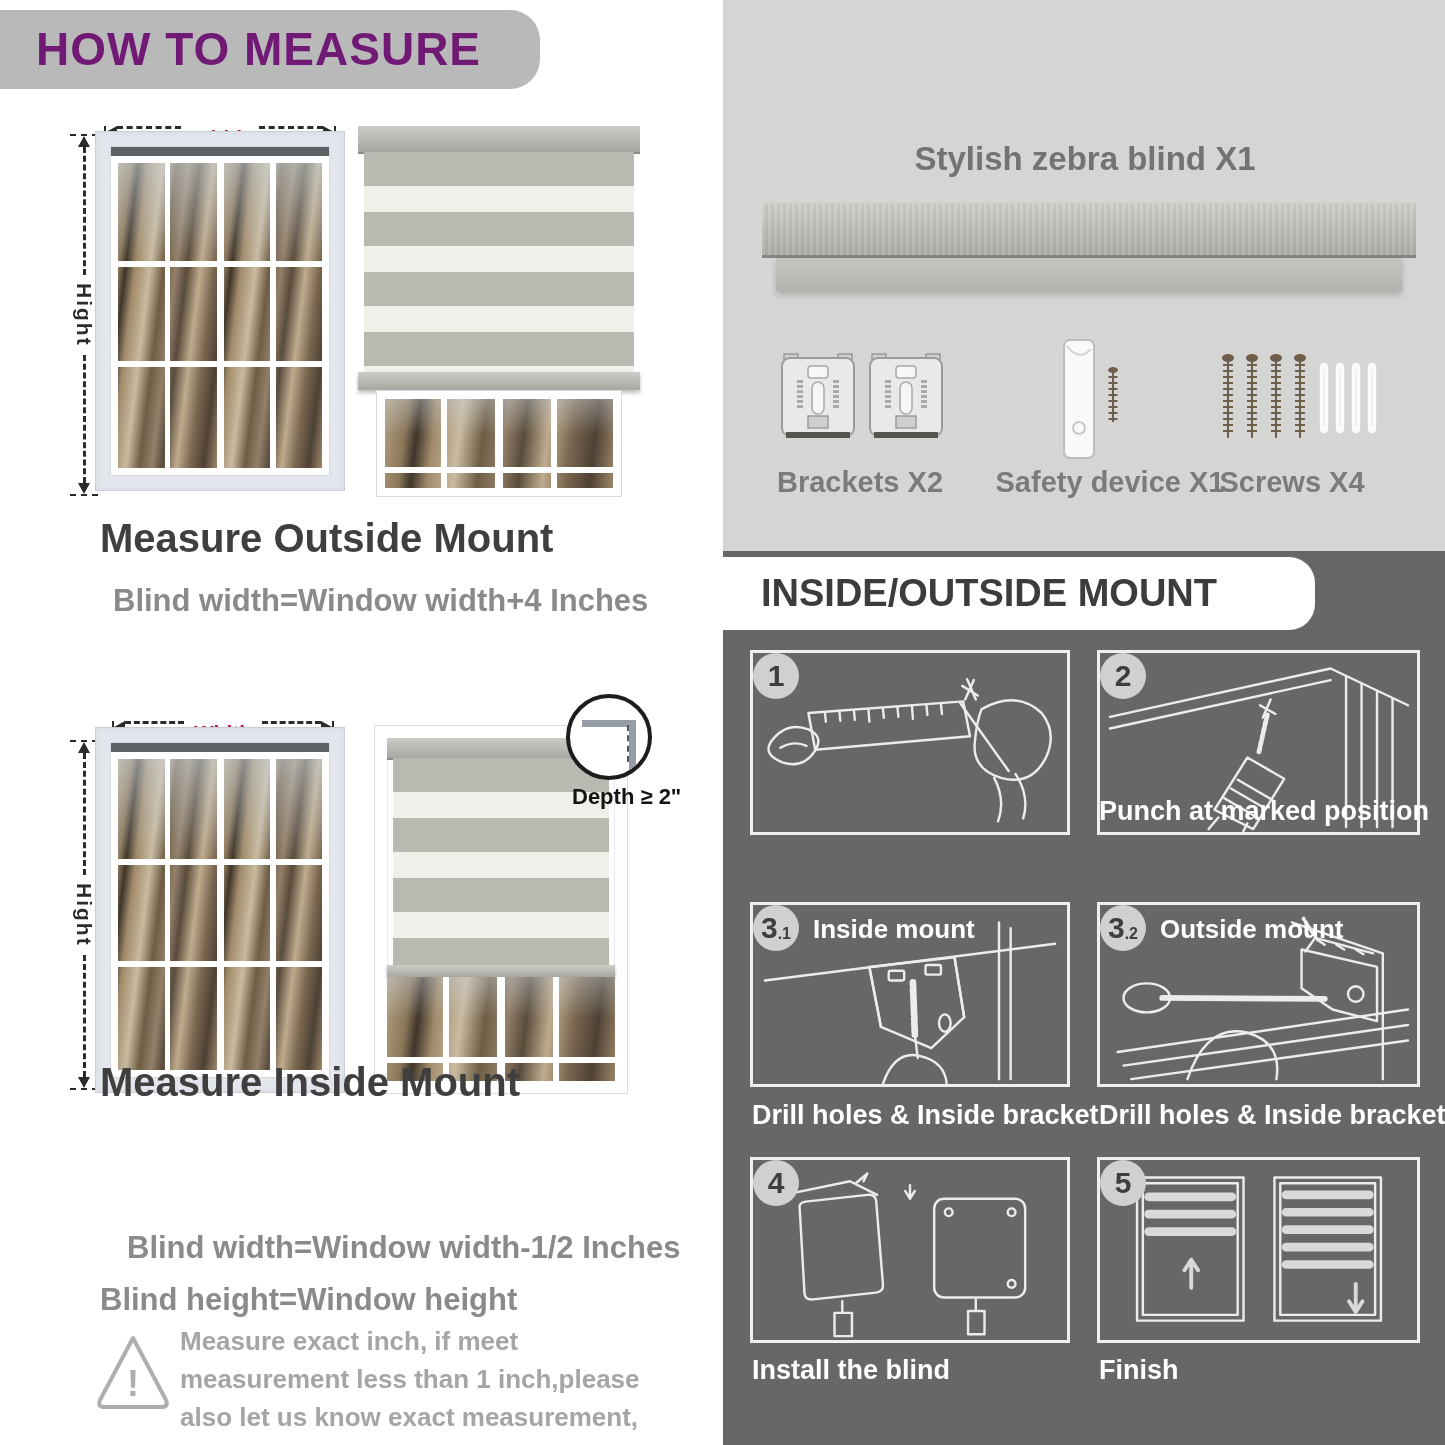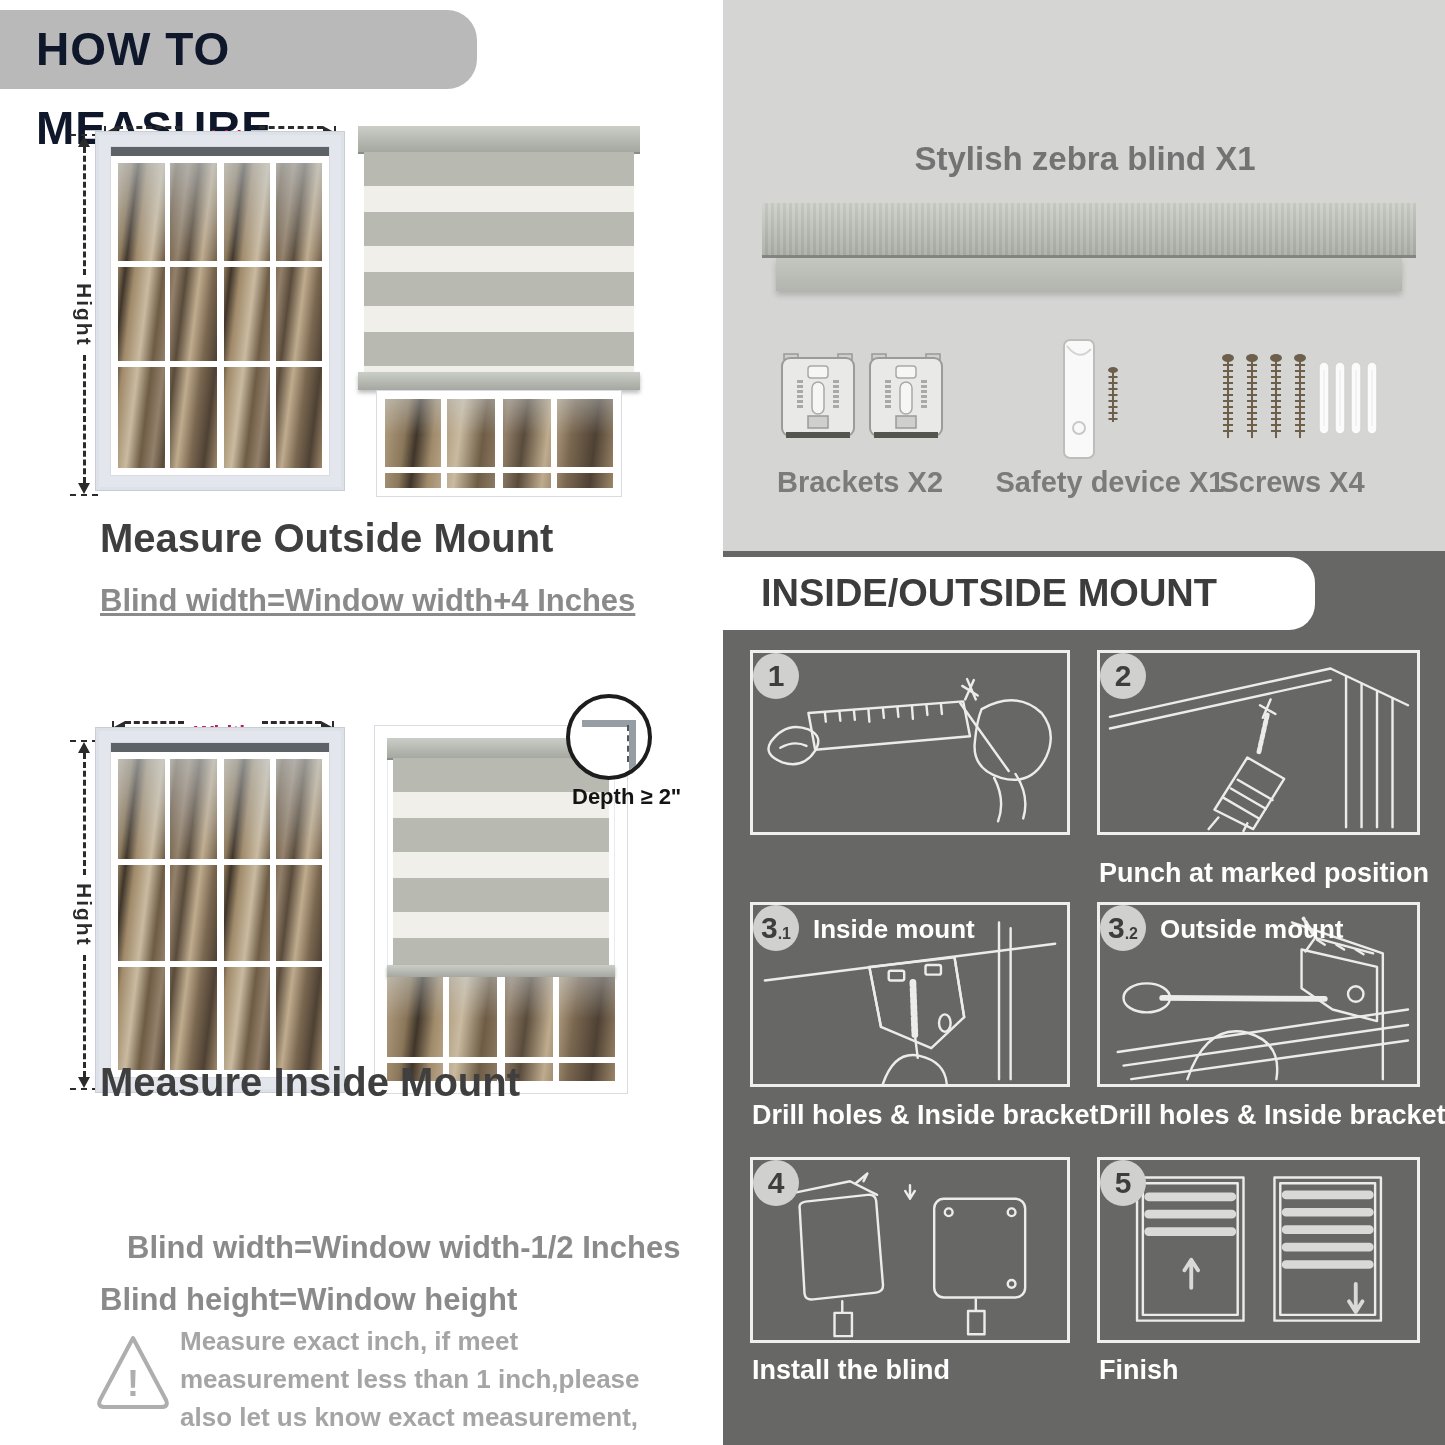--- a/index.html
+++ b/index.html
@@ -1,22 +1,22 @@
 <!DOCTYPE html>
 <html><head>
 <meta charset="utf-8">
 <style>
   html,body{margin:0;padding:0;background:#fff;}
   .canvas{position:relative;width:1445px;height:1445px;background:#fff;overflow:hidden;
           font-family:"Liberation Sans", sans-serif;color:#333;}
   .abs{position:absolute;}
 
   
-  .banner-left{left:0;top:10px;width:477px;height:79px;background:#b9b9b9;
-    border-radius:0 30px 30px 0;color:#0f172a;font-weight:bold;font-size:46px;
+  .banner-left{left:0;top:10px;width:540px;height:79px;background:#b9b9b9;
+    border-radius:0 30px 30px 0;color:#701a75;font-weight:bold;font-size:46px;
     line-height:79px;padding-left:36px;letter-spacing:1px;box-sizing:border-box;}
   .banner-included{left:723px;top:12px;width:362px;height:77px;background:#fff;
     border-radius:0 34px 34px 0;color:#d2d1d0;font-weight:bold;font-size:42px;
     line-height:77px;padding-left:52px;letter-spacing:1px;box-sizing:border-box;}
   .banner-mount{left:723px;top:557px;width:592px;height:73px;background:#fff;
     border-radius:0 26px 26px 0;color:#3c3c3c;font-weight:bold;font-size:38px;
     line-height:73px;padding-left:38px;box-sizing:border-box;}
 
   
   .included-sec{left:723px;top:0;width:722px;height:551px;background:#d5d5d4;}
@@ -148,21 +148,21 @@
   <div class="abs" style="left:358px;top:126px;width:282px;height:371px;">
     <div class="abs metal blind1-cassette"></div>
     <div class="abs zebra blind1-fabric"></div>
     <div class="abs metal blind1-rail"></div>
     <div class="abs blind1-window">
       <div class="blind1-glass photo-wide"></div>
     </div>
   </div>
 
   <h2 class="abs m-title" style="left:100px;top:516px;text-align:right;">Measure Outside Mount</h2>
-  <p class="abs m-line" style="left:100px;top:583px;text-decoration:underline;">Blind width=Window width+4 Inches</p>
+  <p class="abs m-line" style="left:113px;top:583px;">Blind width=Window width+4 Inches</p>
 
   <div class="abs warrow" style="left:112px;top:701px;width:222px;">
     <span class="tick"></span>
     <span class="tri tri-left"></span>
     <span class="dash"></span>
     <span class="wl">Width</span>
     <span class="dash"></span>
     <span class="tri tri-right"></span>
     <span class="tick"></span>
   </div>
@@ -318,21 +318,21 @@
         <path d="M126 150 l36 21 M133 140 l36 21 M140 131 l36 21"></path>
         <path d="M162 102 L171 62" stroke-width="5" stroke-dasharray="4 3"></path>
         <path d="M163 54 l16 9 M174 48 l-8 19"></path>
         <path d="M120 170 l-10 12 M146 184 l4 -8"></path>
       </g>
     </svg>
     <div class="badge">
       <span class="n">2</span>
     </div>
   </div>
-  <div class="abs cap" style="left:1099px;top:858px;text-align:right;">Punch at marked position</div>
+  <div class="abs cap" style="left:1099px;top:796px;text-align:right;">Punch at marked position</div>
 
   <div class="abs panel" style="left:750px;top:902px;width:320px;height:185px;">
     <svg class="art" viewBox="0 0 320 185">
       <g stroke="#ececea" stroke-width="2.5" fill="none" stroke-linecap="round" stroke-linejoin="round">
         <path d="M10 78 L310 40"></path>
         <path d="M252 18 L252 180 M264 24 L264 180"></path>
         <path d="M118 64 L206 54 L216 116 L182 148 L130 126 Z"></path>
         <path d="M118 64 L130 126 M206 54 L216 116"></path>
         <rect x="138" y="68" width="16" height="10" rx="2"></rect>
         <rect x="176" y="62" width="16" height="10" rx="2"></rect>

